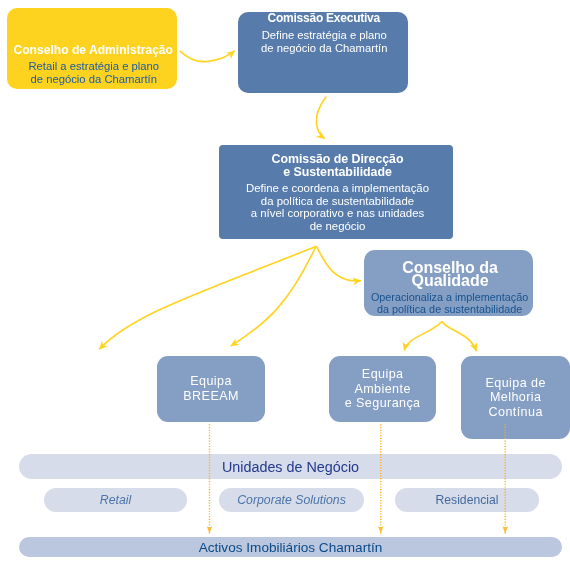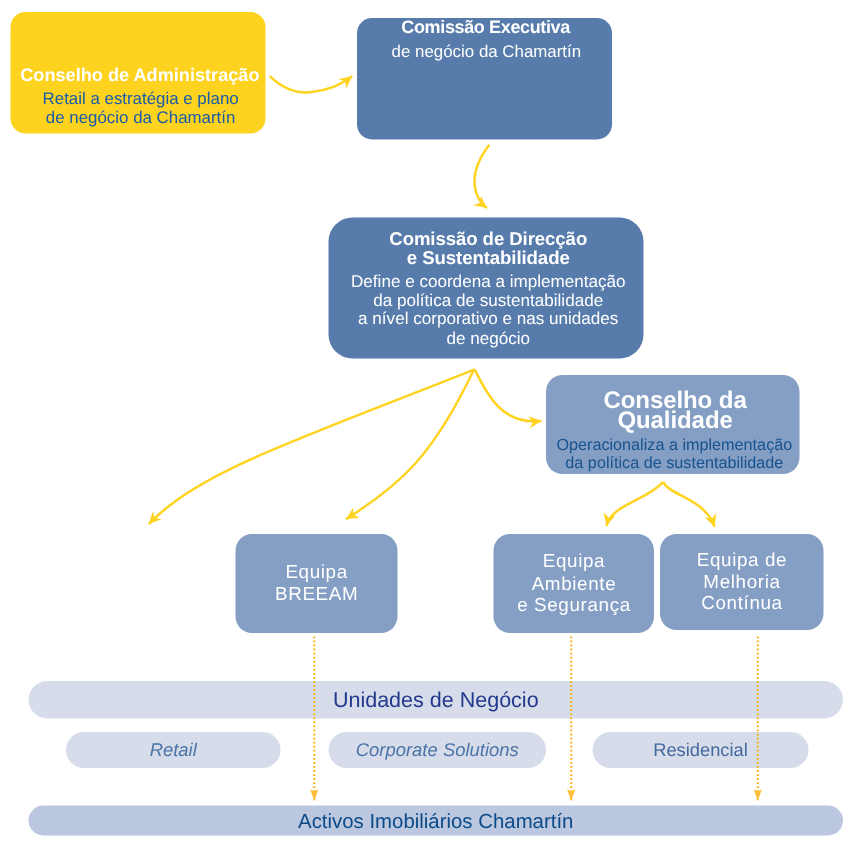--- a/index.html
+++ b/index.html
@@ -16,36 +16,36 @@
 
   
   #node-ca{left:7px;top:8px;width:169.5px;height:80.5px;border-radius:10px;background:#FDD320;}
   #node-ca .n-title{font-size:12.1px;line-height:13px;margin-top:36px;letter-spacing:0px;padding-left:3px;}
   #node-ca .n-sub{font-size:11.25px;line-height:12.8px;color:#1A5BA8;margin-top:3px;padding-left:4px;}
 
   #node-ce{left:238px;top:12px;width:169.5px;height:80.5px;border-radius:10px;background:#577CAC;}
   #node-ce .n-title{font-size:12px;line-height:13px;letter-spacing:-0.24px;padding-left:2px;}
   #node-ce .n-sub{font-size:11.25px;line-height:12.7px;color:#FFFFFF;margin-top:4px;padding-left:3px;}
 
-  #node-cd{left:219px;top:145px;width:210px;height:93.5px;border-radius:16px;background:#577CAC;align-items:center;}
+  #node-cd{left:219px;top:145px;width:234px;height:93.5px;border-radius:4px;background:#577CAC;align-items:center;}
   #node-cd .n-title{font-size:12.4px;line-height:13px;margin-top:8px;letter-spacing:-0.05px;padding-left:3px;}
   #node-cd .n-sub{font-size:11.4px;line-height:12.5px;color:#FFFFFF;margin-top:3px;padding-left:3px;}
 
   #node-cq{left:363.8px;top:250px;width:169.5px;height:65.5px;border-radius:11px;background:#849EC4;}
   #node-cq .n-title{font-size:16px;line-height:13px;margin-top:11px;letter-spacing:-0.05px;padding-left:3px;}
   #node-cq .n-sub{font-size:10.8px;line-height:12.3px;color:#17538E;margin-top:3.5px;padding-left:2px;}
 
   .team{position:absolute;box-sizing:border-box;border-radius:11px;background:#849EC4;
         display:flex;flex-direction:column;align-items:center;justify-content:center;
         text-align:center;color:#ffffff;font-size:12.55px;line-height:14.4px;letter-spacing:0.42px;}
 
   #team-0{left:34.4px;top:355.8px;width:107.2px;height:66px;}
   #team-1{left:157.2px;top:355.8px;width:107.8px;height:66px;}
   #team-2{left:328.9px;top:355.8px;width:107.5px;height:66px;}
-  #team-3{left:440px;top:355.8px;width:109.3px;height:64px;}
+  #team-3{left:461px;top:355.8px;width:109.3px;height:83px;}
 
   .bar{position:absolute;box-sizing:border-box;display:flex;align-items:center;
        justify-content:center;text-align:center;}
 
   #bu-0{left:44px;top:488px;width:143px;}
   #bu-1{left:219px;top:488px;width:145px;}
   #bu-2{left:395px;top:488px;width:144px;}
 
   #bu-bar{left:19px;top:454px;width:543px;height:25px;border-radius:12.5px;
           background:#D6DCE9;color:#23398D;font-size:14.35px;font-weight:normal;letter-spacing:0px;}
@@ -69,20 +69,21 @@
     <div class="n-title">Conselho de Administração</div>
     <div class="n-sub">
         <div>Retail a estratégia e plano</div>
         <div>de negócio da Chamartín</div>
       </div>
   </div>
 
   <div class="node" id="node-ce">
     <div class="n-title">Comissão Executiva</div>
     <div class="n-sub">
+        <div>Define estratégia e plano</div>
         <div>de negócio da Chamartín</div>
       </div>
   </div>
 
   <div class="node" id="node-cd">
     <div class="n-title">
         <div>Comissão de Direcção</div>
         <div>e Sustentabilidade</div>
       </div>
     <div class="n-sub">

